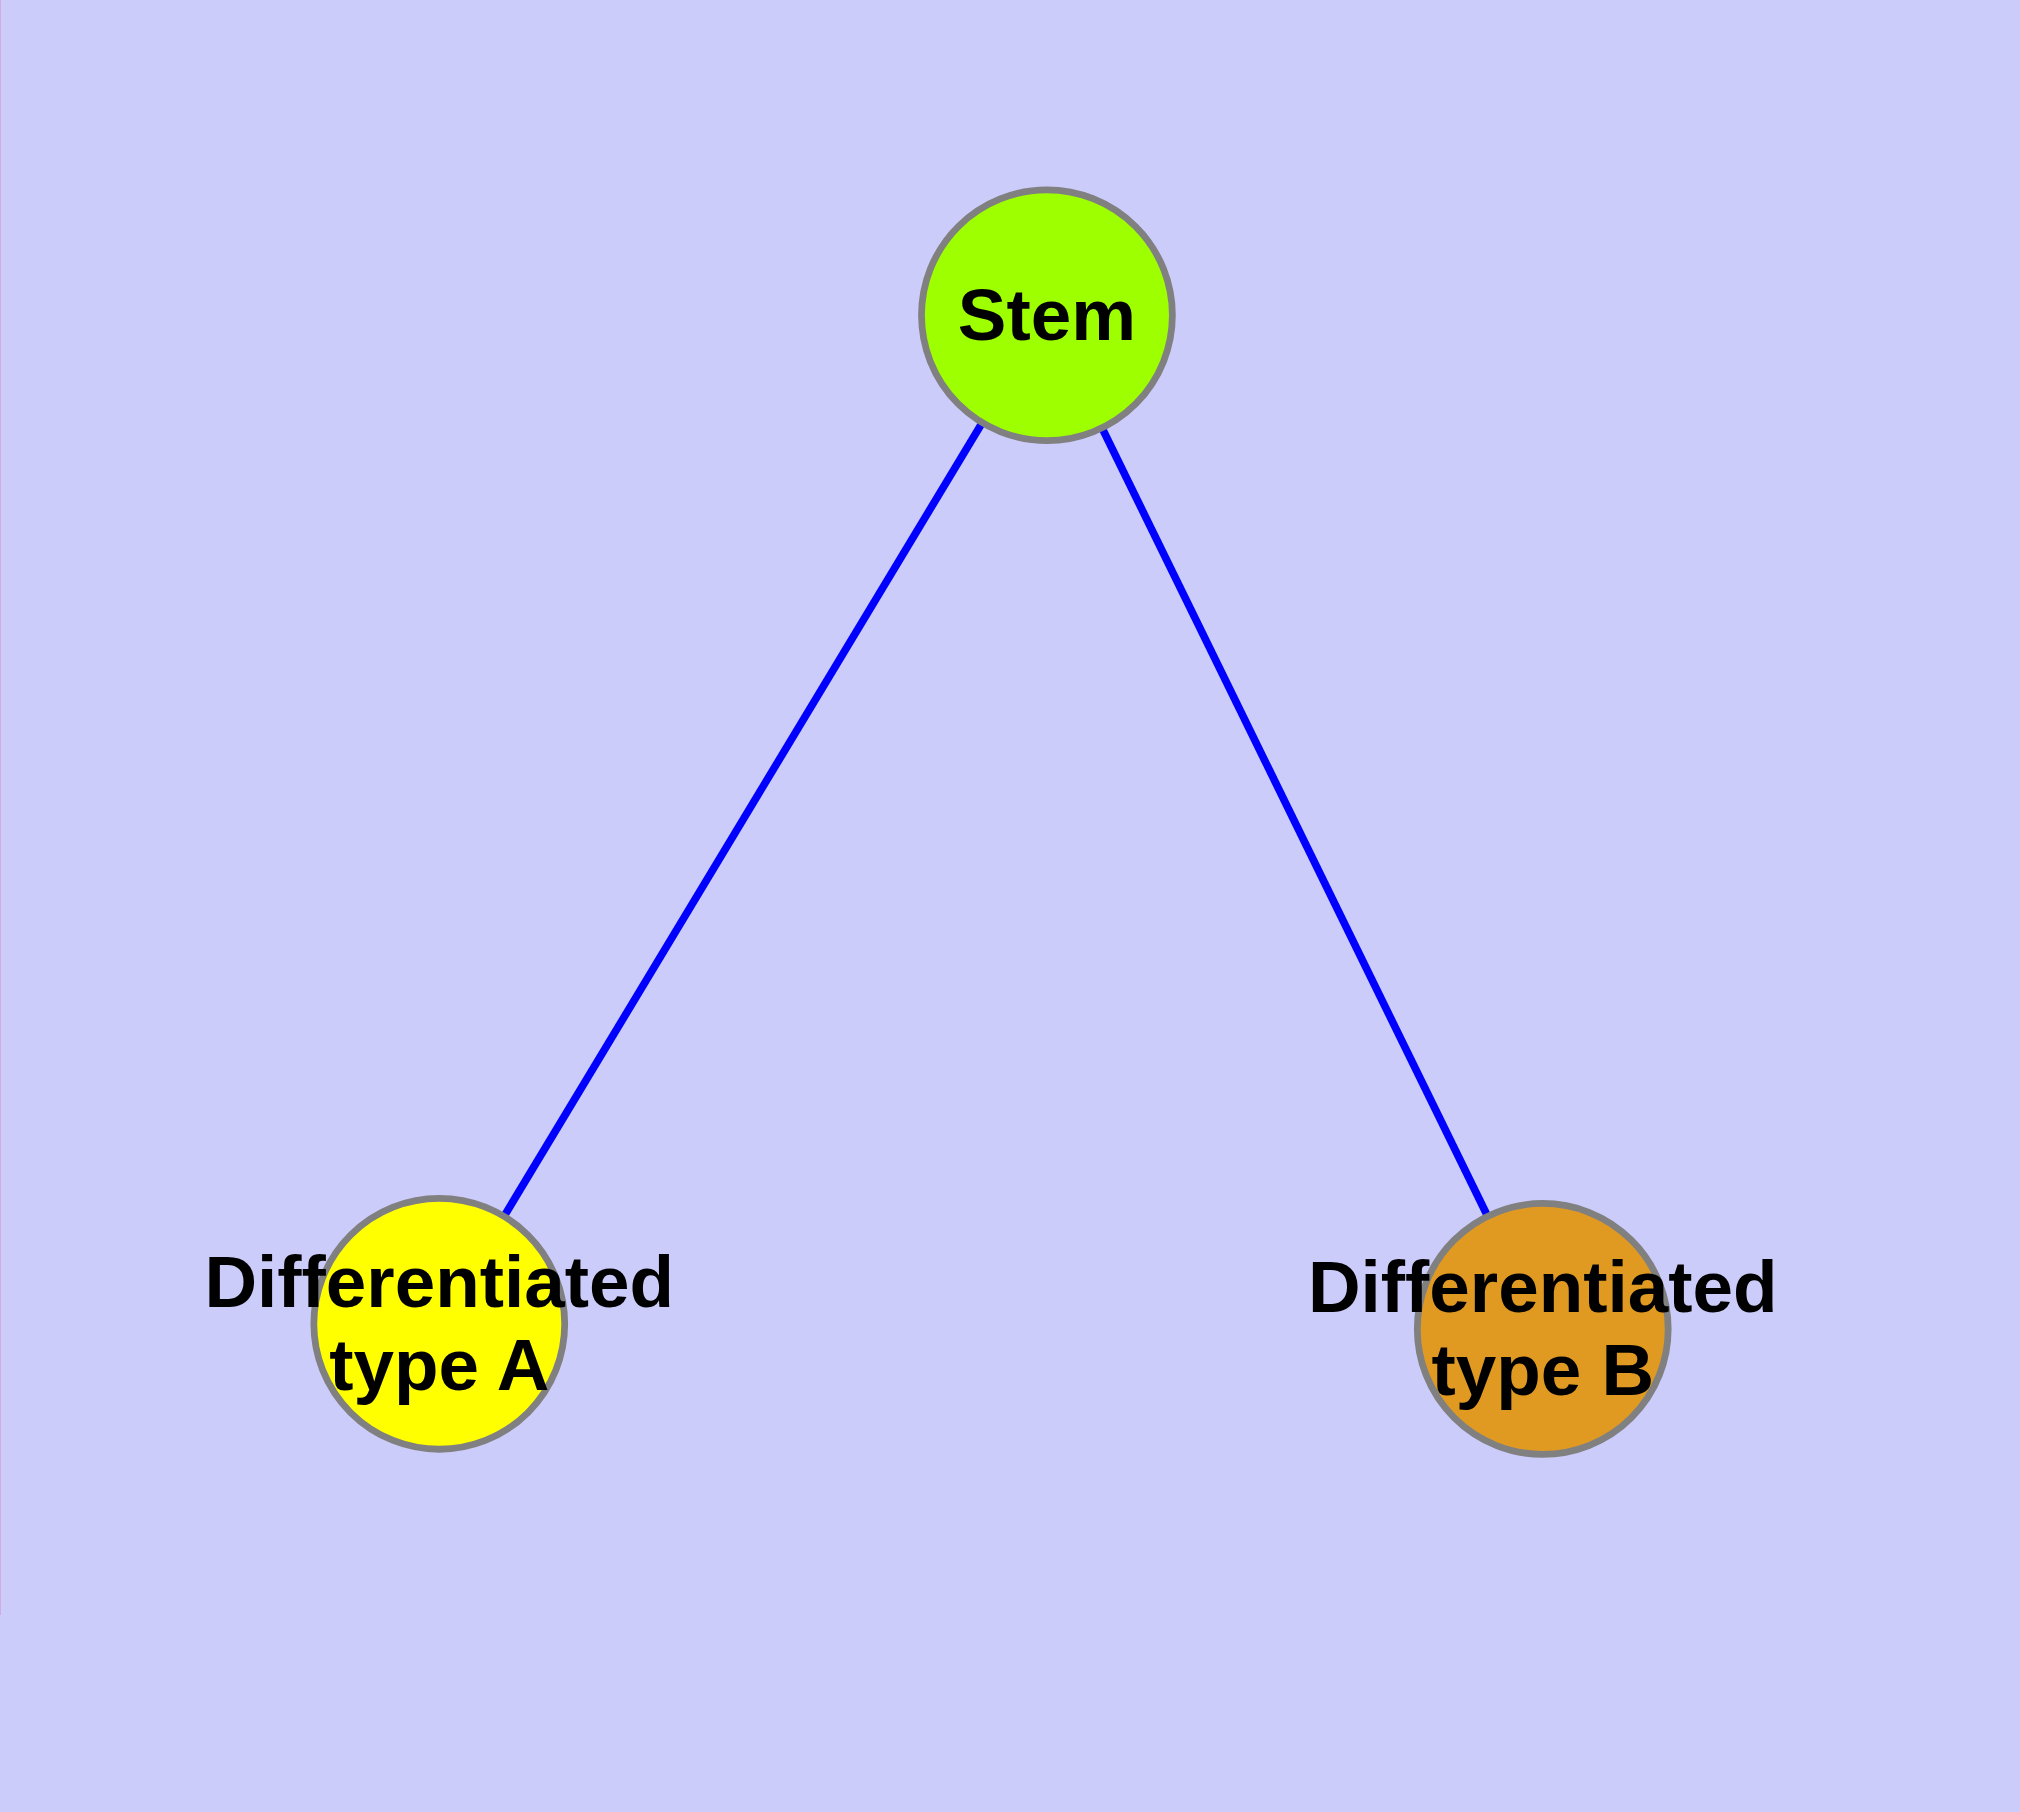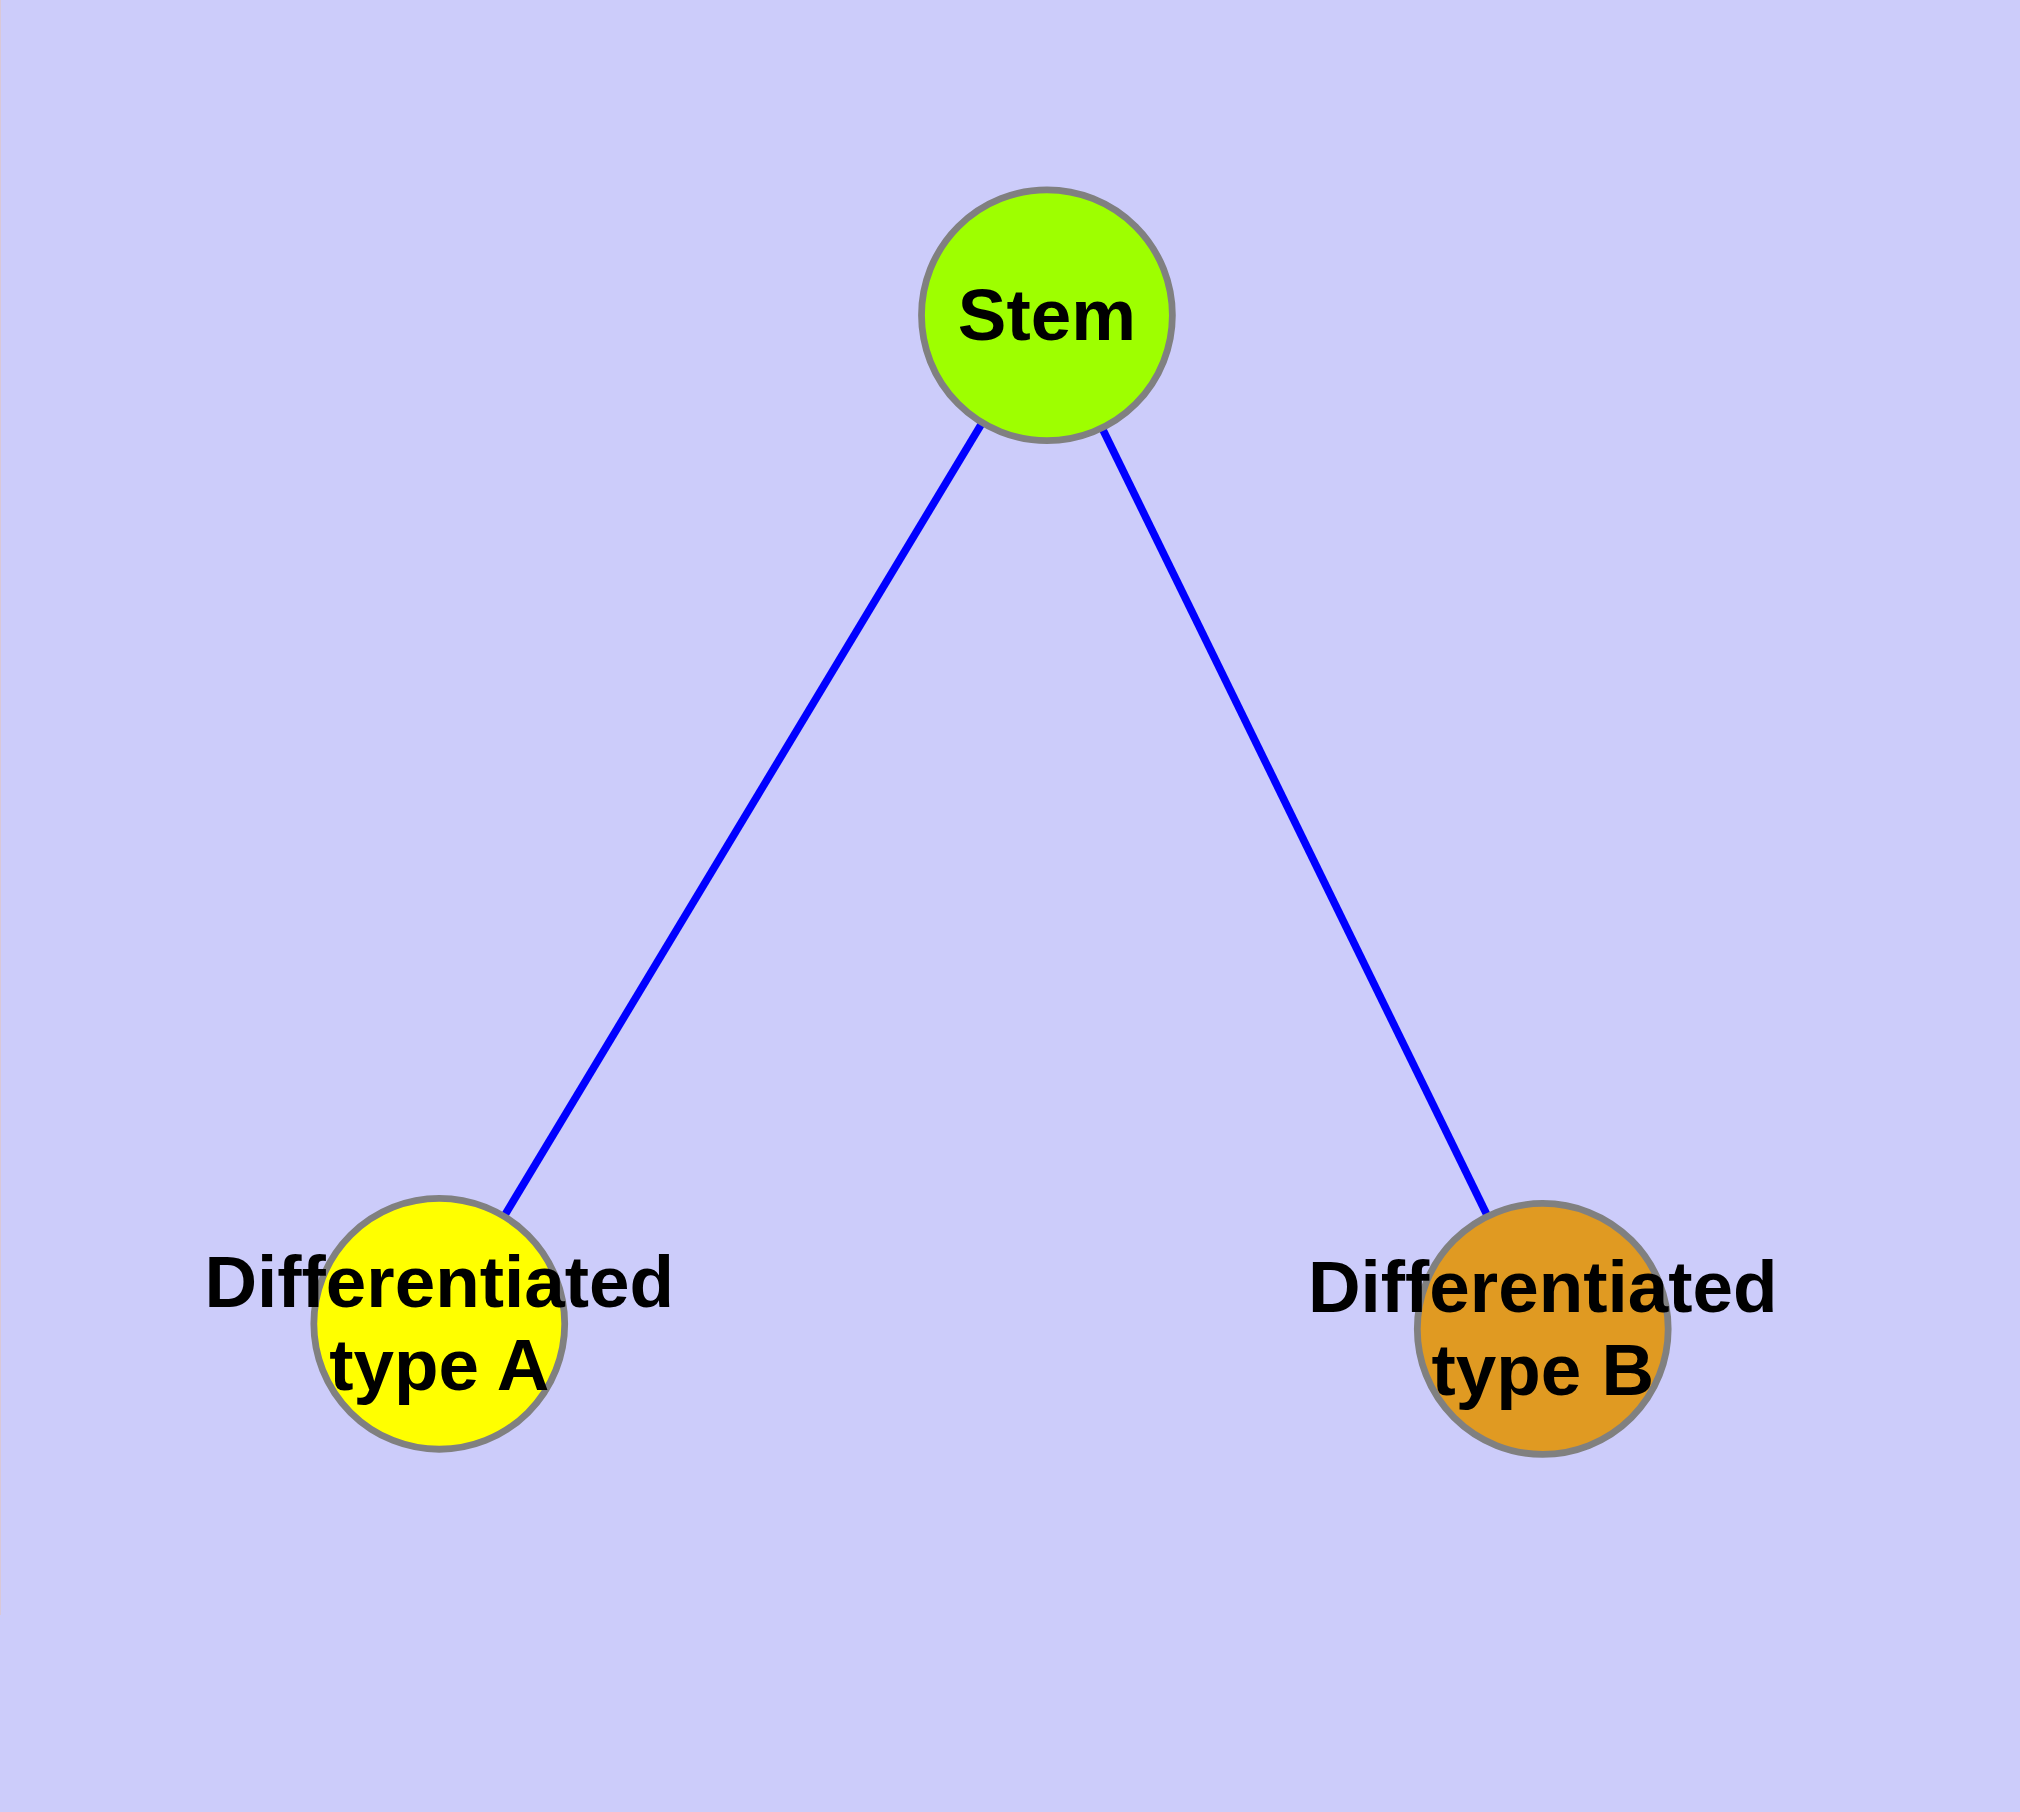--- a/index.html
+++ b/index.html
@@ -28,21 +28,21 @@
   .node-label {
     font-family: "Liberation Sans", sans-serif;
     font-weight: bold;
     fill: #000000;
     text-anchor: middle;
   }
 </style>
 </head>
 <body>
 
-<div id="stage" style="width: 2021px; height: 1615px; background: #fdba74;">
+<div id="stage" style="width: 2021px; height: 1615px; background: #ec4899;">
   <svg id="graph-svg" viewBox="0 0 2384 2138" preserveAspectRatio="xMidYMid meet" xmlns="http://www.w3.org/2000/svg" style="width: 2021px; height: 1812px;">
     <rect id="bg-rect" x="0" y="0" width="2384" height="2138" fill="#ccccfa"></rect>
     <g id="edge-layer">
         <line x1="1158.6197715629232" y1="498.76774315219143" x2="594.3802284370767" y2="1435.2322568478085" stroke="#0000ff" stroke-width="9" stroke-linecap="butt"></line>
         <line x1="1300.0290166024831" y1="504.948211720632" x2="1754.9709833975169" y2="1435.051788279368" stroke="#0000ff" stroke-width="9" stroke-linecap="butt"></line>
       </g>
     <g id="node-layer">
         <g>
           <circle cx="1235" cy="372" r="148" fill="#9eff00" stroke="#808080" stroke-width="8"></circle>
           <text class="node-label" x="1235" font-size="86" y="401.24"><tspan x="1235" dy="0">Stem</tspan></text>

